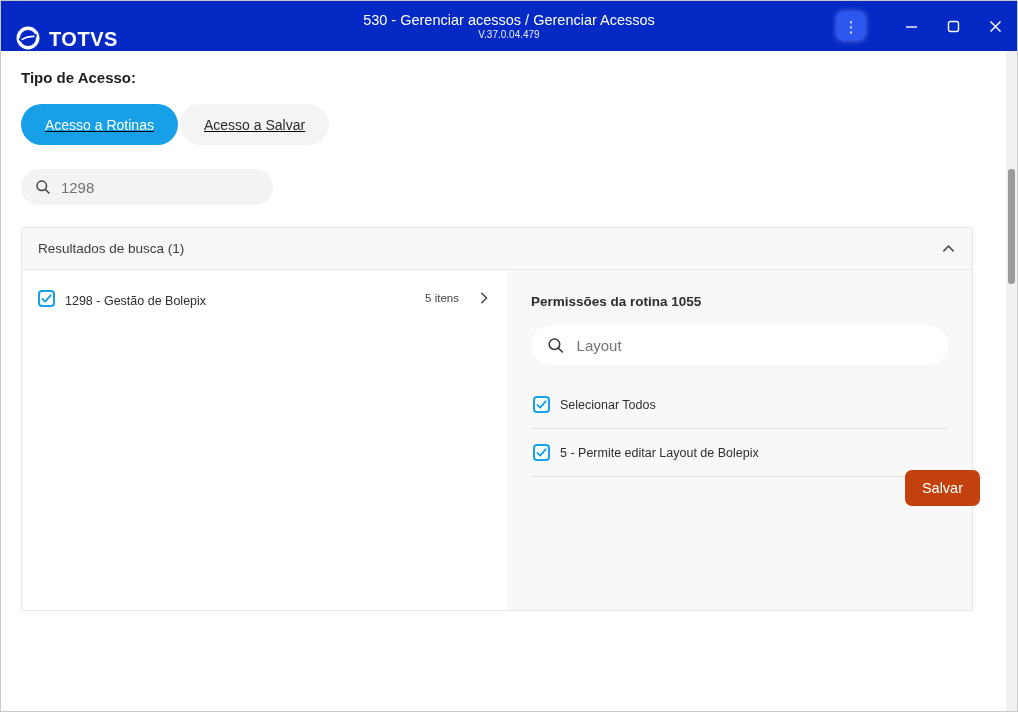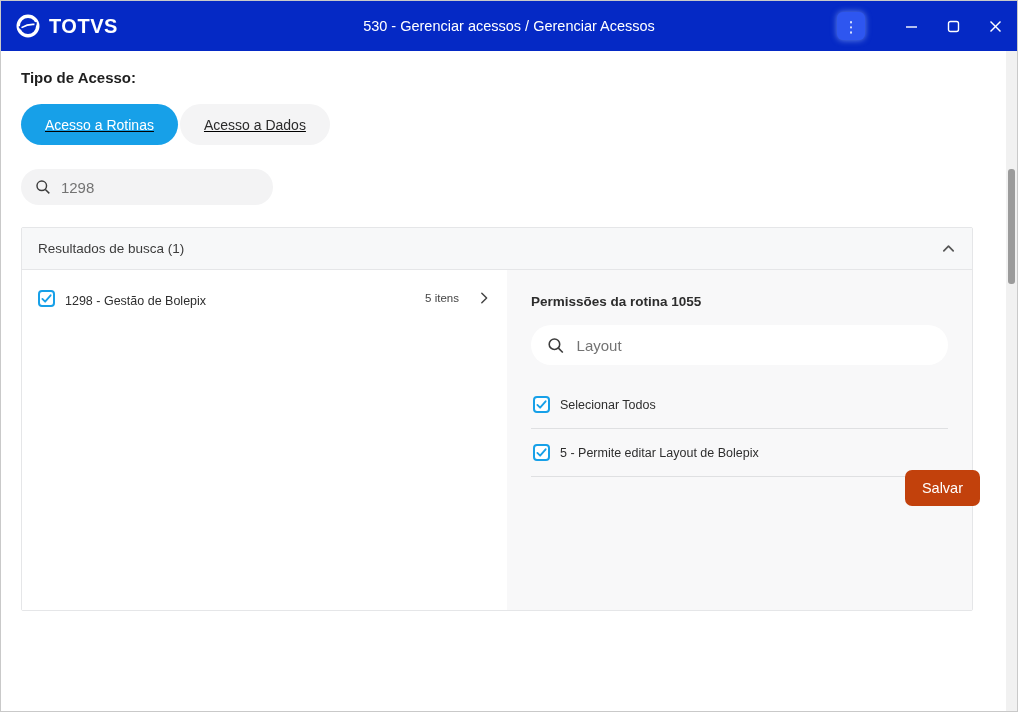--- a/index.html
+++ b/index.html
@@ -16,21 +16,21 @@
   .titlebar {
     height:50px;
     background:#0529c5;
     color:#fff;
     display:flex;
     align-items:center;
     position:relative;
   }
   .logo-wrap {
     position:absolute; left:14px; top:0; height:50px;
-    display:flex; align-items:center; gap:8px;
+    display:flex; align-items:flex-end; gap:8px;
   }
   .logo-mark { width:26px; height:26px; display:block; }
   .logo-text { font-size:20px; font-weight:800; letter-spacing:0.5px; }
   .title-wrap { margin:12px auto; text-align:center; line-height:1.25; }
   .tb-title { font-size:14.5px; font-weight:500; }
   .tb-version { font-size:10px; opacity:.92; }
   .win-controls {
     position:absolute; right:8px; top:0; height:50px;
     display:flex; align-items:center; gap:14px;
   }
@@ -130,20 +130,21 @@
   <div class="logo-wrap">
     <svg class="logo-mark" viewBox="0 0 24 24">
       <circle cx="12" cy="12" r="9" fill="none" stroke="#ffffff" stroke-width="3.2"></circle>
       <path d="M4 14 Q12 9 20 10" stroke="#0529c5" stroke-width="3" fill="none"></path>
       <path d="M6 13.5 Q12 10 18 10.5" stroke="#ffffff" stroke-width="1.6" fill="none"></path>
     </svg>
     <span class="logo-text">TOTVS</span>
   </div>
   <div class="title-wrap">
     <div class="tb-title">530 - Gerenciar acessos / Gerenciar Acessos</div>
+    <div class="tb-version">V.37.0.04.479</div>
   </div>
   <div class="win-controls">
     <button class="menu-btn">
       <span>⋮</span>
     </button>
     <button class="wc-btn">
       <svg width="13" height="13" viewBox="0 0 13 13">
         <line x1="1" y1="7" x2="12" y2="7" stroke="#fff" stroke-width="1.4"></line>
       </svg>
     </button>
@@ -160,21 +161,21 @@
     </button>
   </div>
 </div>
 
 <div class="content">
 
   <div class="tipo-label">Tipo de Acesso:</div>
 
   <div class="tabs">
     <button class="tab active">Acesso a Rotinas</button>
-    <button class="tab inactive">Acesso a Dados</button>
+    <button class="tab inactive">Acesso a Salvar</button>
   </div>
 
   <div class="search-pill">
     <svg width="18" height="18" viewBox="0 0 20 20">
       <circle cx="8.5" cy="8.5" r="6" fill="none" stroke="#3c3c3c" stroke-width="1.8"></circle>
       <line x1="13" y1="13" x2="18" y2="18" stroke="#3c3c3c" stroke-width="1.8"></line>
     </svg>
     <input type="text" value="1298" style="">
   </div>
 

